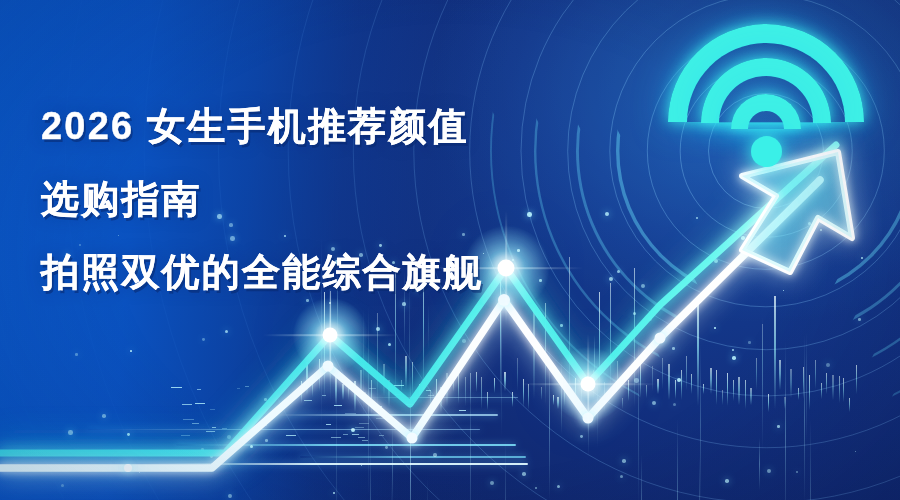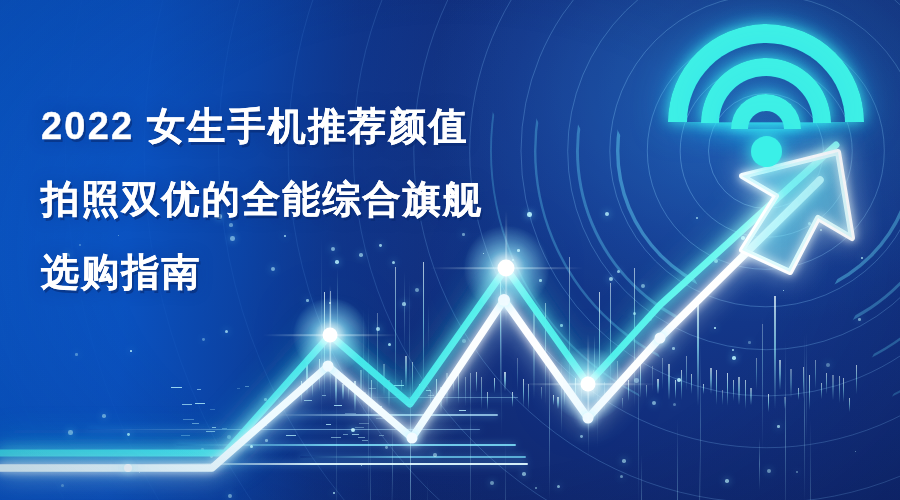--- a/index.html
+++ b/index.html
@@ -481,18 +481,18 @@
   <div class="layer" id="bg-vign"></div>
 
   <div id="wifi">
     <div class="warc" style="width:196px;height:98px;border-width:19px;"></div>
     <div class="warc" style="width:130px;height:65px;border-width:18px;top:34px;"></div>
     <div class="warc" style="width:70px;height:35px;border-width:17px;top:70px;"></div>
     <div id="wdot"></div>
   </div>
 
   <div id="headline">
-    <div class="hline">2022 女生手机推荐颜值</div>
+    <div class="hline">2026 女生手机推荐颜值</div>
+    <div class="hline">选购指南</div>
     <div class="hline">拍照双优的全能综合旗舰</div>
-    <div class="hline">选购指南</div>
   </div>
 
 </div>
 
 </body></html>

